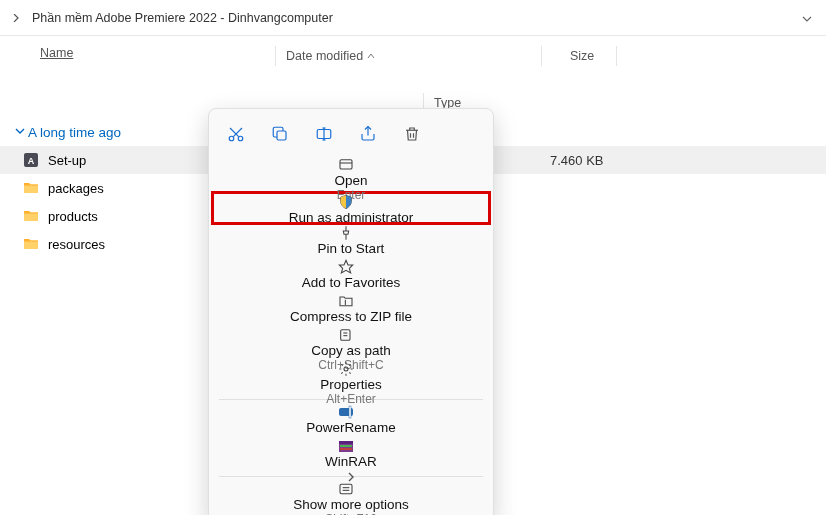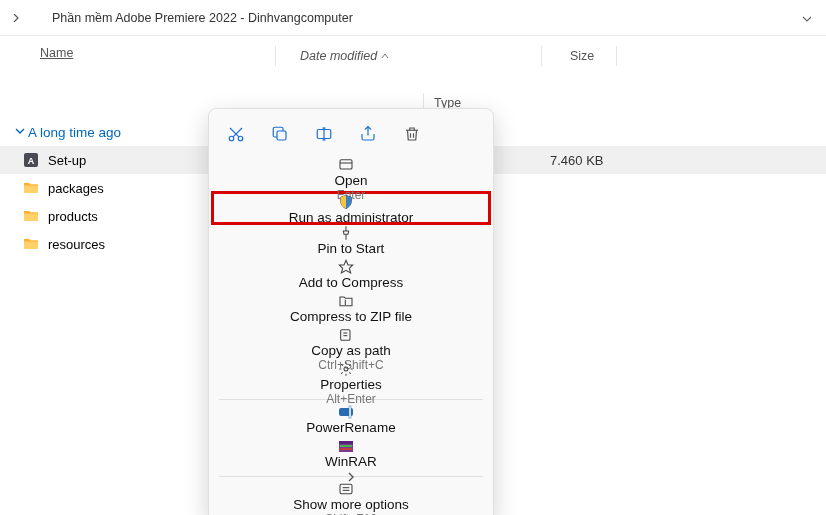--- a/index.html
+++ b/index.html
@@ -1,25 +1,25 @@
 <!DOCTYPE html>
 <html><head>
   <meta charset="utf-8">
   <style>
     * { margin: 0; padding: 0; box-sizing: border-box; font-family: "Segoe UI", sans-serif; }
     body { width: 826px; height: 515px; background: #fff; font-size: 13px; color: #000; position: relative; overflow: hidden; }
     
-    .header-bar { display: flex; align-items: center; padding: 6px 12px; border-bottom: 1px solid #e8e8e8; height: 36px; gap: 20px; }
+    .header-bar { display: flex; align-items: center; padding: 6px 12px; border-bottom: 1px solid #e8e8e8; height: 36px; }
     .header-chevron { width: 10px; margin-right: 10px; color: #555; }
     .header-title { flex: 1; font-size: 12.5px; color: #333; }
     .header-caret { width: 12px; color: #666; }
     
     .columns { display: flex; padding: 10px 20px 8px 40px; color: #555; font-size: 12.5px; }
     .col-name { width: 235px; text-decoration: underline; }
-    .col-date { width: 148px; border-left: 1px solid #e5e5e5; padding-left: 24px; height: 20px; display:flex; align-items:center; gap:2px;font-style:italic; }
+    .col-date { width: 148px; border-left: 1px solid #e5e5e5; padding-left: 10px; height: 20px; display:flex; align-items:center; gap:2px; }
     .col-type { width: 118px; border-left: 1px solid #e5e5e5; padding-left: 10px; height:20px; display:flex; align-items:center;margin-top:47px; }
     .col-size { width: 75px; border-left: 1px solid #e5e5e5; padding-left: 28px; height:20px; display:flex; align-items:center; }
     .col-end { border-left: 1px solid #e5e5e5; height:20px; }
     
     .group-header { display: flex; align-items: center; padding: 4px 14px 6px 14px; color: #0067c0; font-size: 13.5px; }
     .group-caret { margin-right: 2px; }
     
     .row { display: flex; align-items: center; height: 28px; padding-left: 22px; }
     .row.selected { background: #f0f0f0; }
     .row-icon { width: 18px; height: 18px; margin-right: 8px; display:flex; align-items:center; justify-content:center; }
@@ -197,21 +197,21 @@
     </div>
     <div class="cm-label">Pin to Start</div>
   </div>
 
   <div class="cm-item">
     <div class="cm-icon">
       <svg width="16" height="16" viewBox="0 0 24 24" fill="none" stroke="#444" stroke-width="1.6">
           <polygon points="12,2 15,9 22,9 17,14 19,21 12,17 5,21 7,14 2,9 9,9"></polygon>
         </svg>
     </div>
-    <div class="cm-label">Add to Compress</div>
+    <div class="cm-label">Add to Favorites</div>
   </div>
 
   <div class="cm-item">
     <div class="cm-icon">
       <svg width="16" height="16" viewBox="0 0 24 24" fill="none" stroke="#444" stroke-width="1.6">
           <path d="M3 6 h6 l2 2 h10 v11 H3 Z"></path>
           <line x1="11" y1="10" x2="11" y2="18"></line>
         </svg>
     </div>
     <div class="cm-label">Compress to ZIP file</div>

